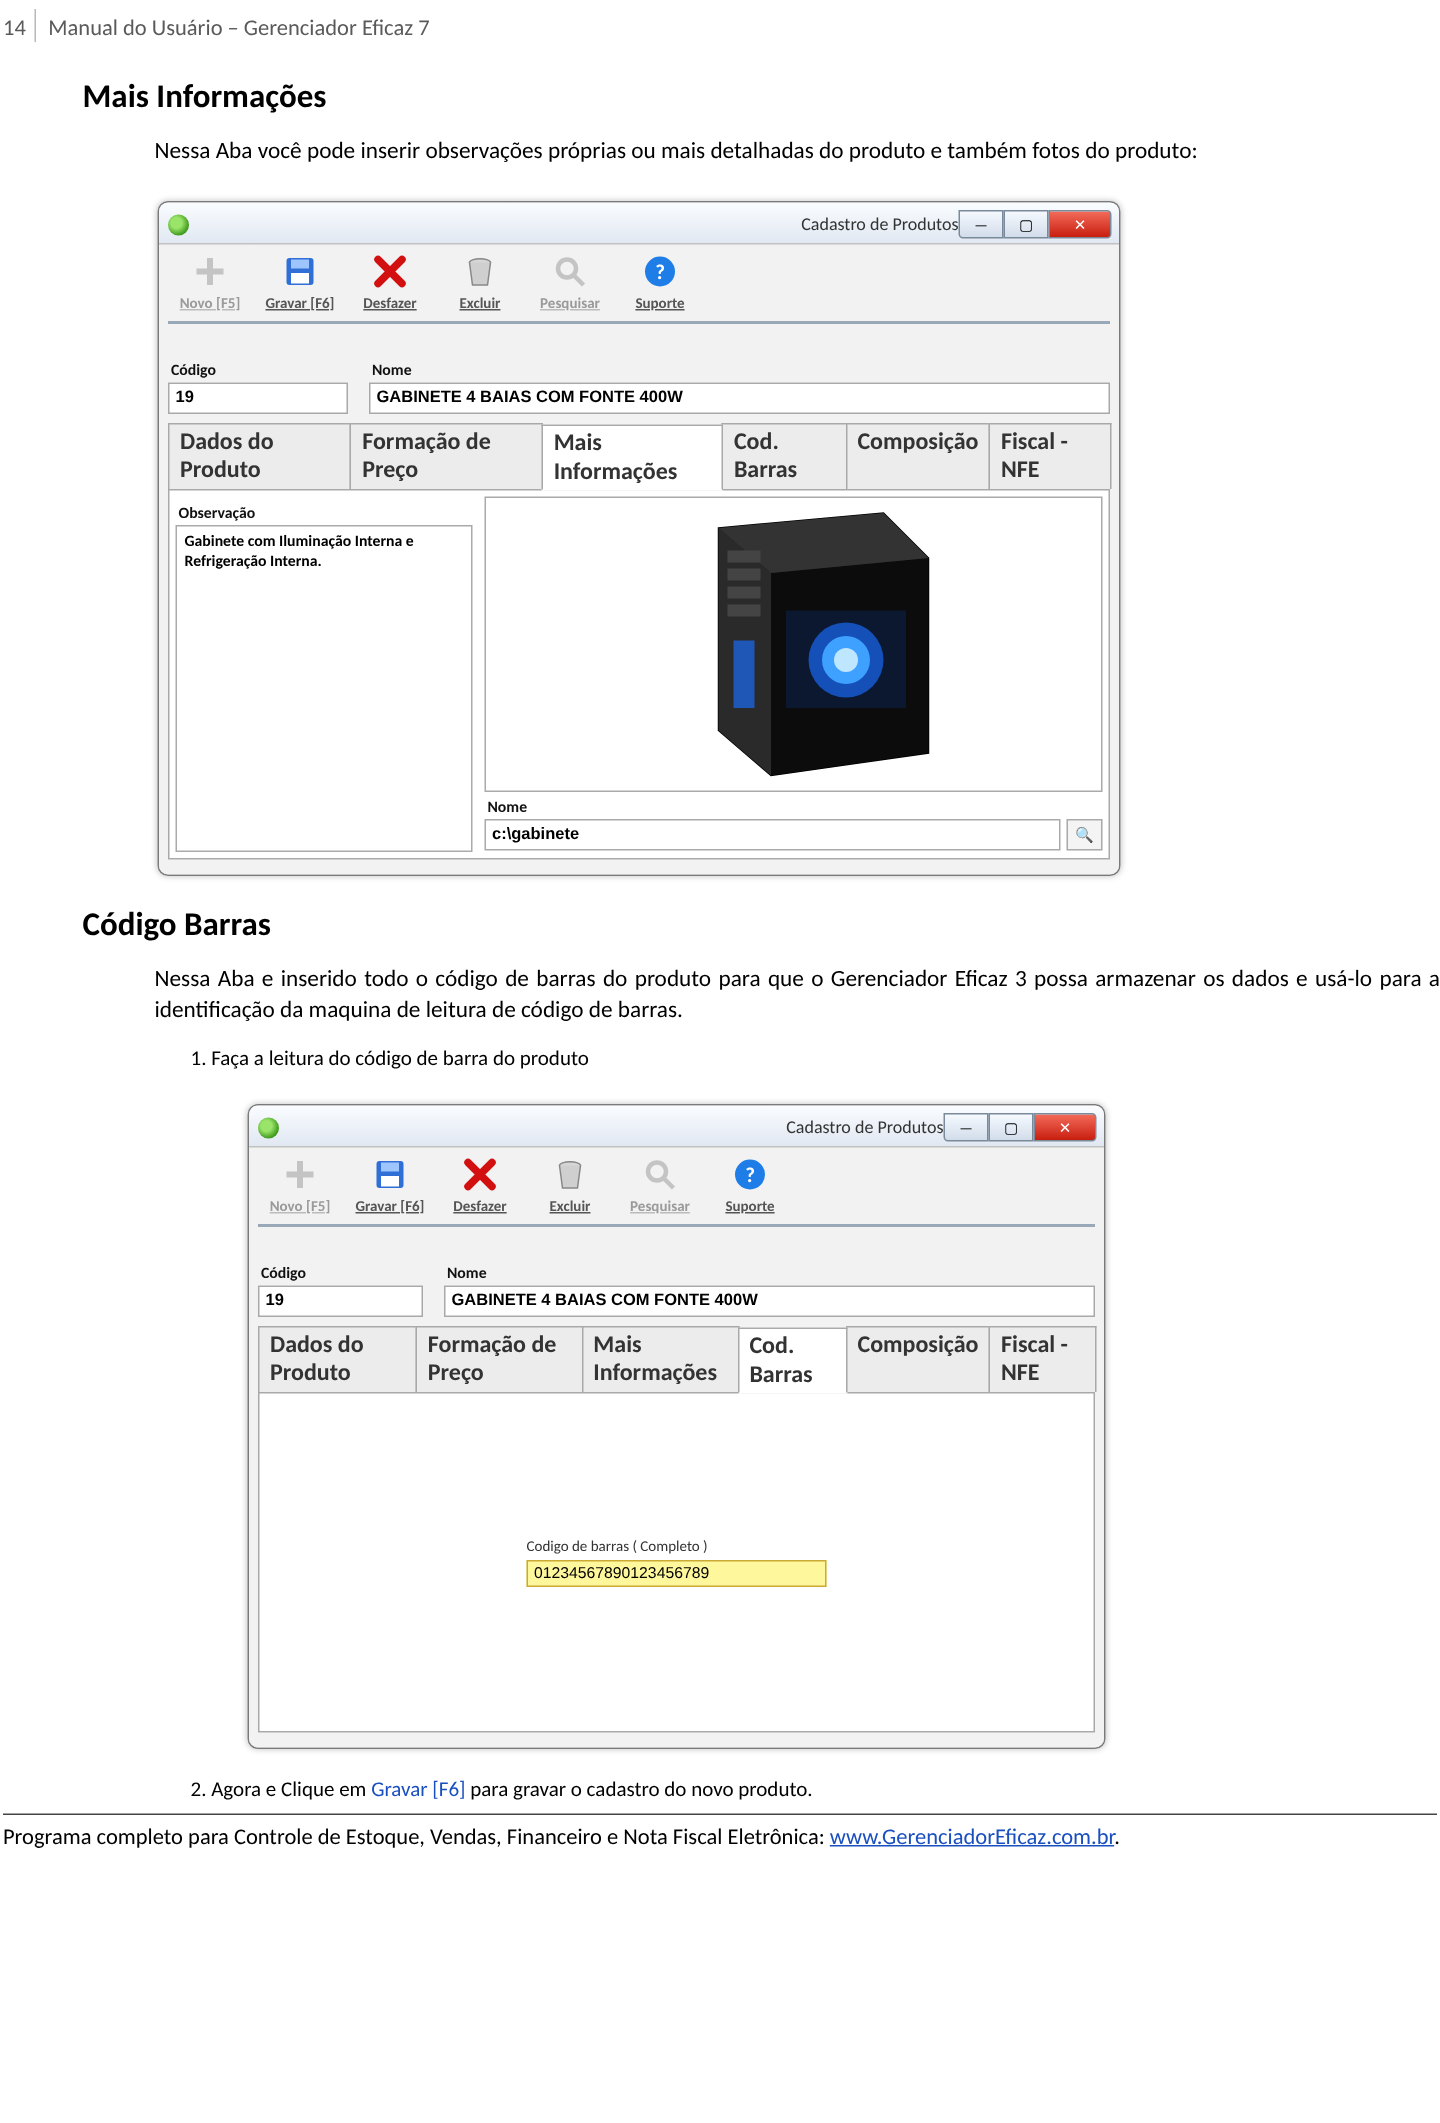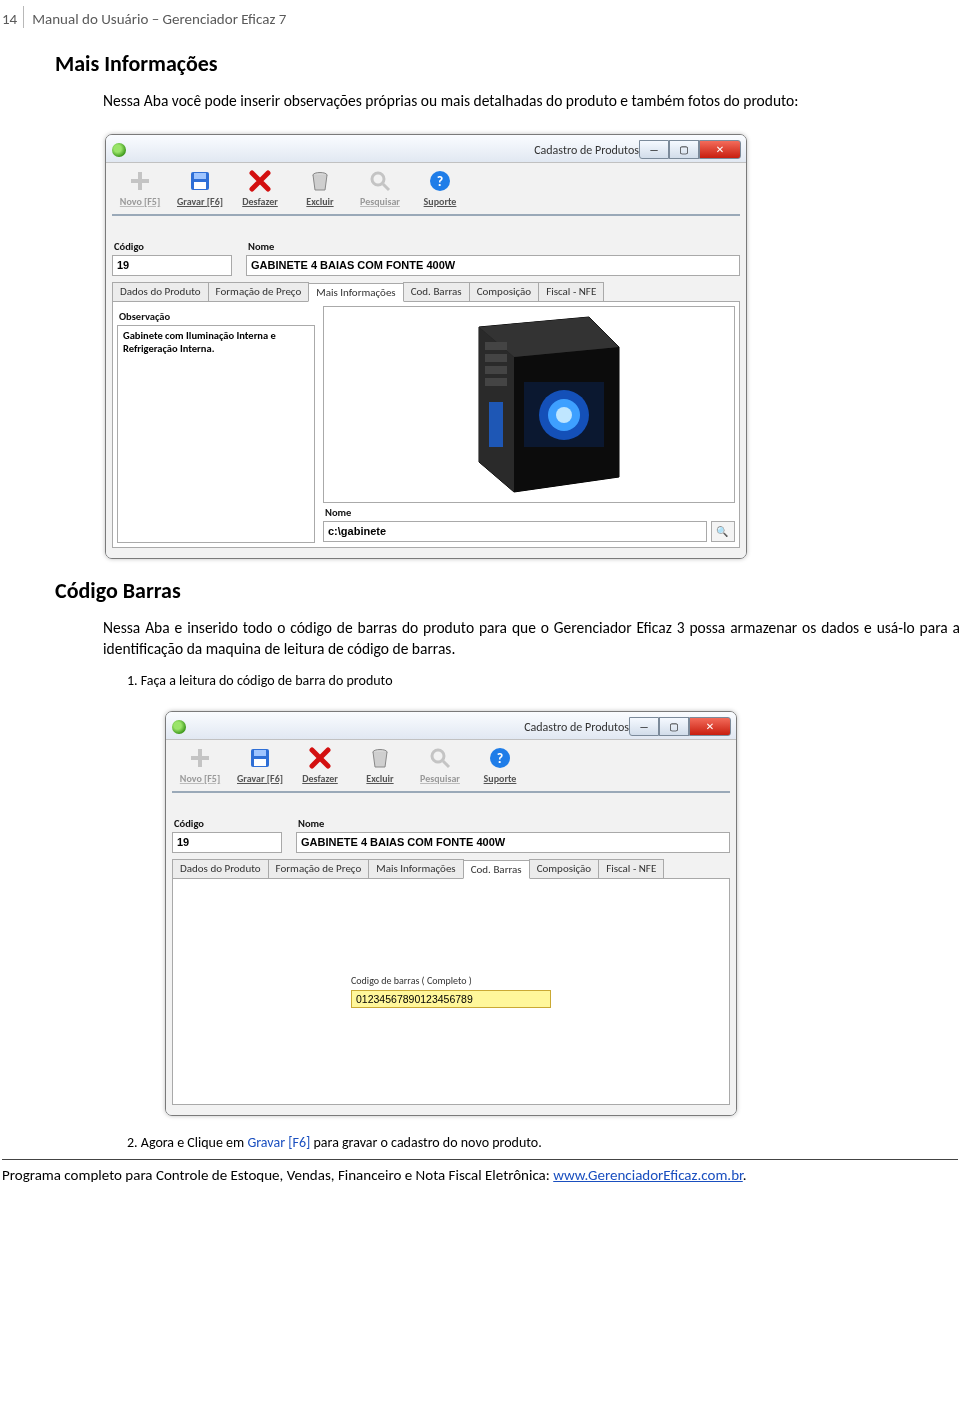--- a/index.html
+++ b/index.html
@@ -124,21 +124,22 @@
     font-size: 11px;
     font-weight:bold;
     border: 1px solid #a9a9a9;
     background: #fff;
     padding: 2px 4px;
     height: 15px;
   }
   .tabs {
     display:flex;
     margin-top: 6px;
-    font-size: 11px;
+    font-size: 16px;
+    font-weight: bold;
   }
   .tab {
     border: 1px solid #a9a9a9;
     border-bottom: none;
     padding: 2px 7px;
     background: #ececec;
     margin-right: -1px;
     color:#333;
   }
   .tab.active {

